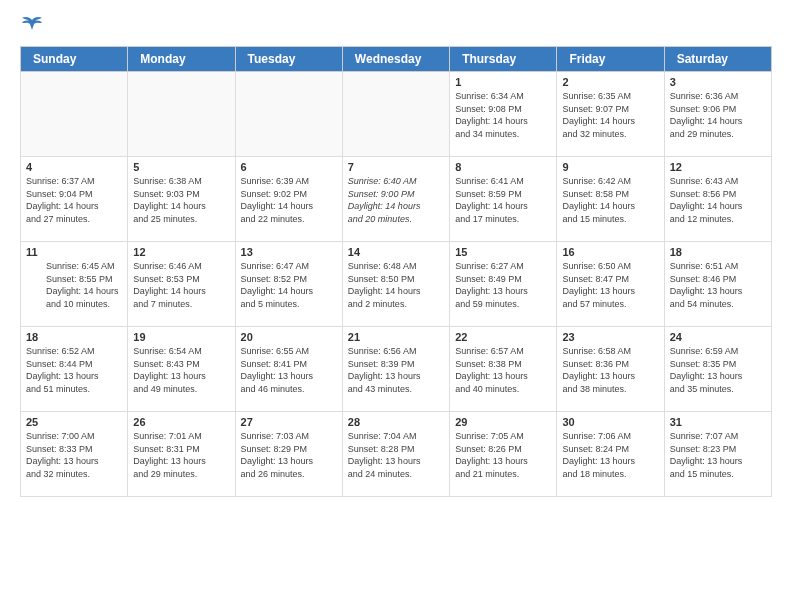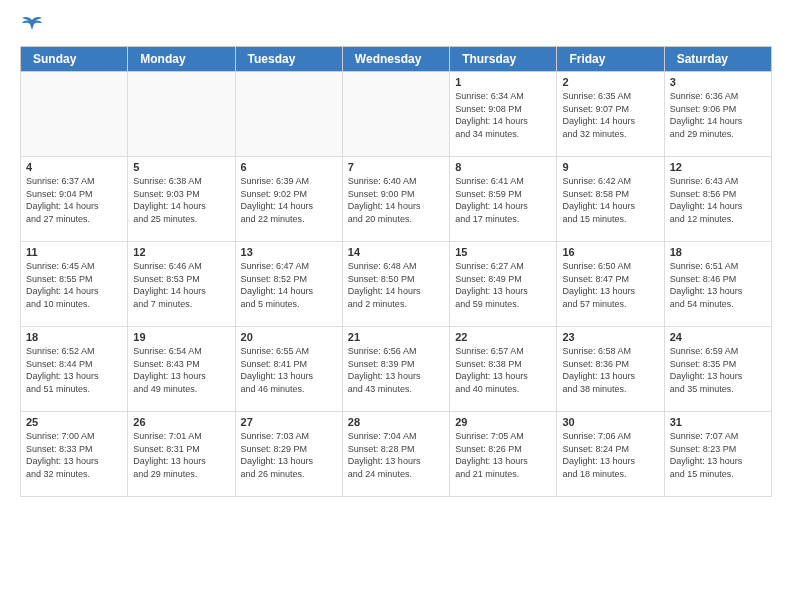--- a/index.html
+++ b/index.html
@@ -172,21 +172,21 @@
         </td>
         <td>
           <div class="day-number">6</div>
           <div class="day-info" style="white-space: pre-line;">Sunrise: 6:39 AM
 Sunset: 9:02 PM
 Daylight: 14 hours
 and 22 minutes.</div>
         </td>
         <td>
           <div class="day-number">7</div>
-          <div class="day-info" style="white-space: pre-line;">Sunrise: 6:40 AM
+          <div class="day-info" style="white-space: pre-line; font-style: italic;">Sunrise: 6:40 AM
 Sunset: 9:00 PM
 Daylight: 14 hours
 and 20 minutes.</div>
         </td>
         <td>
           <div class="day-number">8</div>
           <div class="day-info" style="white-space: pre-line;">Sunrise: 6:41 AM
 Sunset: 8:59 PM
 Daylight: 14 hours
 and 17 minutes.</div>
@@ -202,21 +202,21 @@
           <div class="day-number">12</div>
           <div class="day-info" style="white-space: pre-line;">Sunrise: 6:43 AM
 Sunset: 8:56 PM
 Daylight: 14 hours
 and 12 minutes.</div>
         </td>
       </tr>
       <tr>
         <td>
           <div class="day-number">11</div>
-          <div class="day-info" style="white-space: pre-line;">Sunrise: 6:45 AM
+          <div class="day-info" style="white-space: pre-line; margin-left: 20px;">Sunrise: 6:45 AM
 Sunset: 8:55 PM
 Daylight: 14 hours
 and 10 minutes.</div>
         </td>
         <td>
           <div class="day-number">12</div>
           <div class="day-info" style="white-space: pre-line;">Sunrise: 6:46 AM
 Sunset: 8:53 PM
 Daylight: 14 hours
 and 7 minutes.</div>

